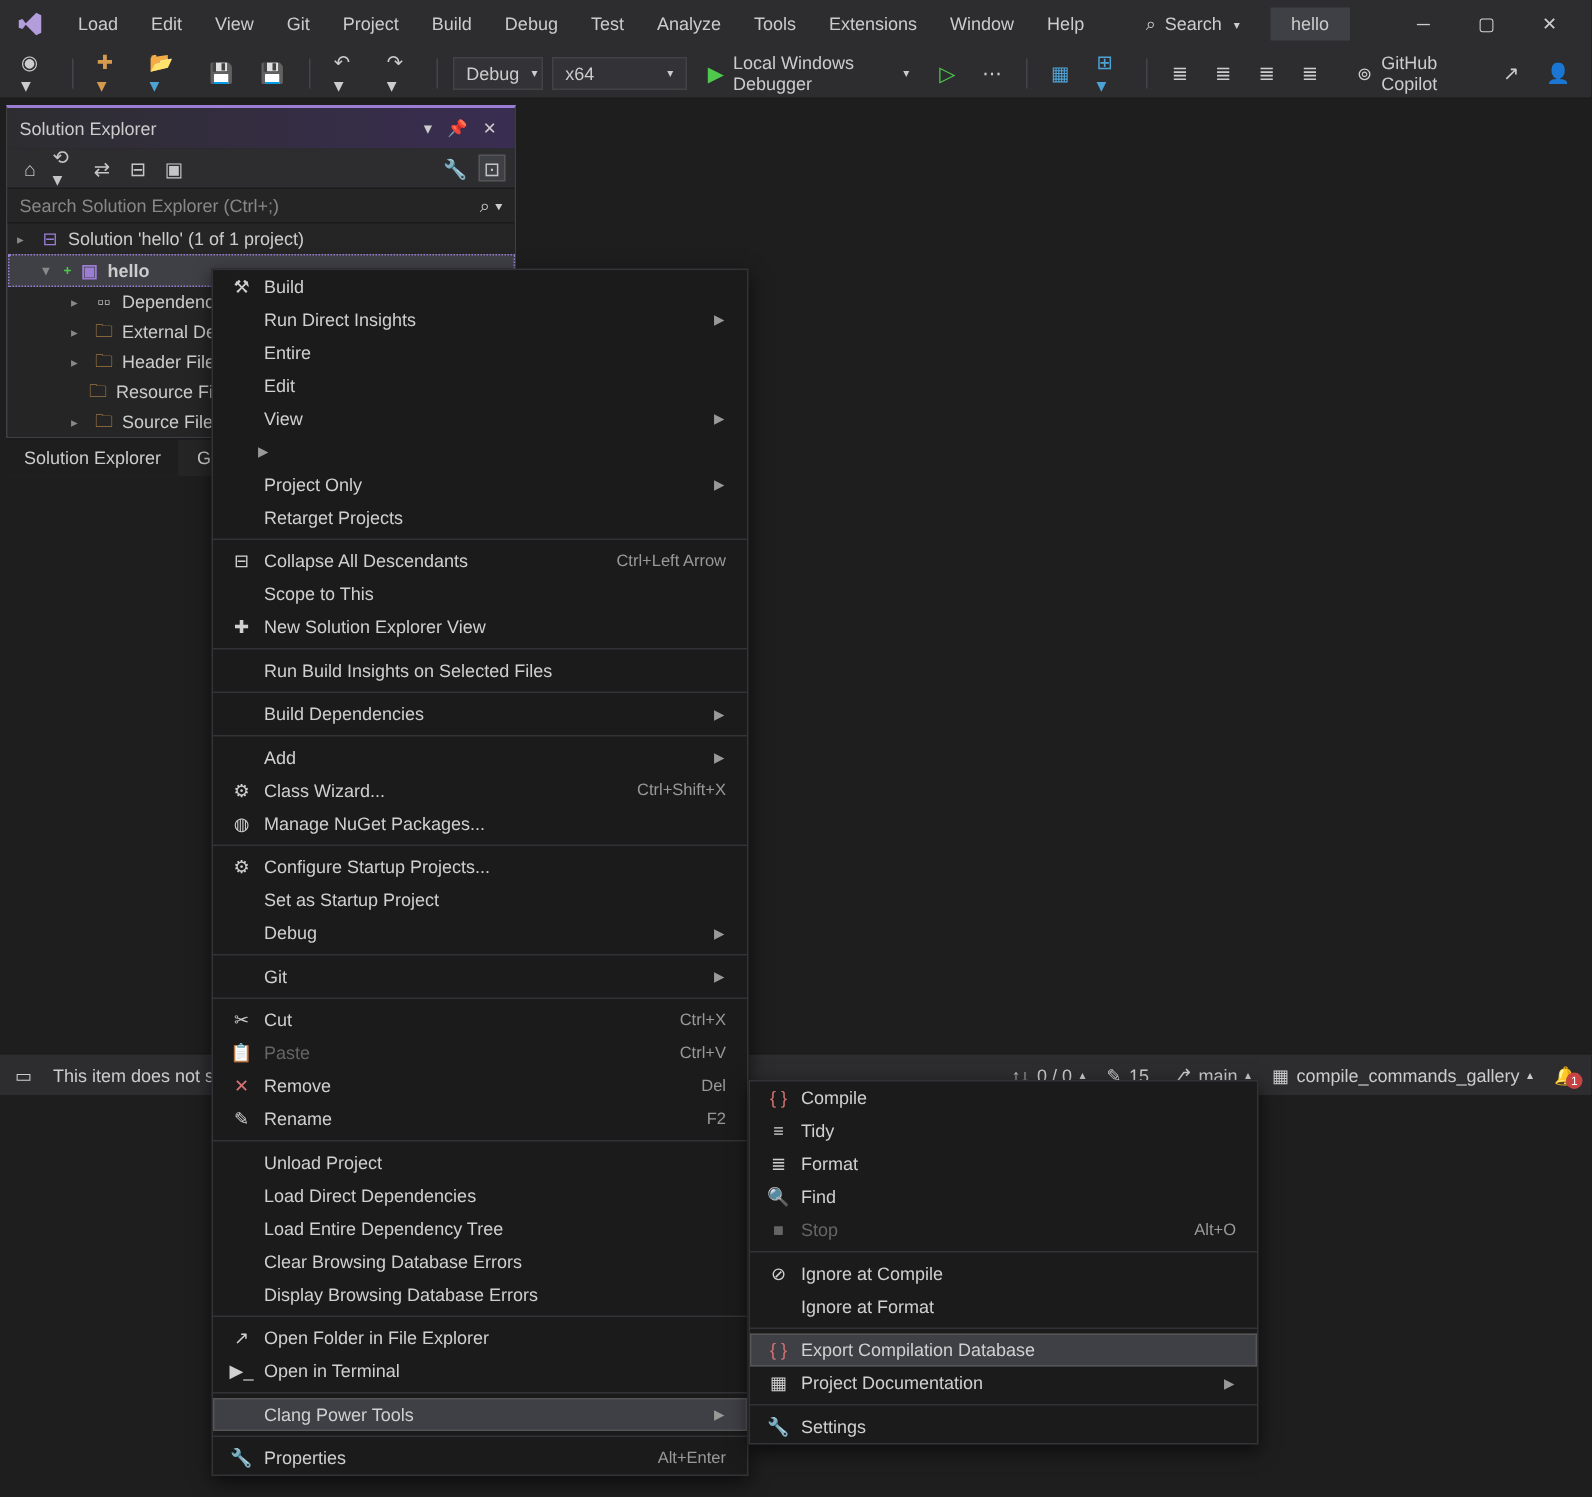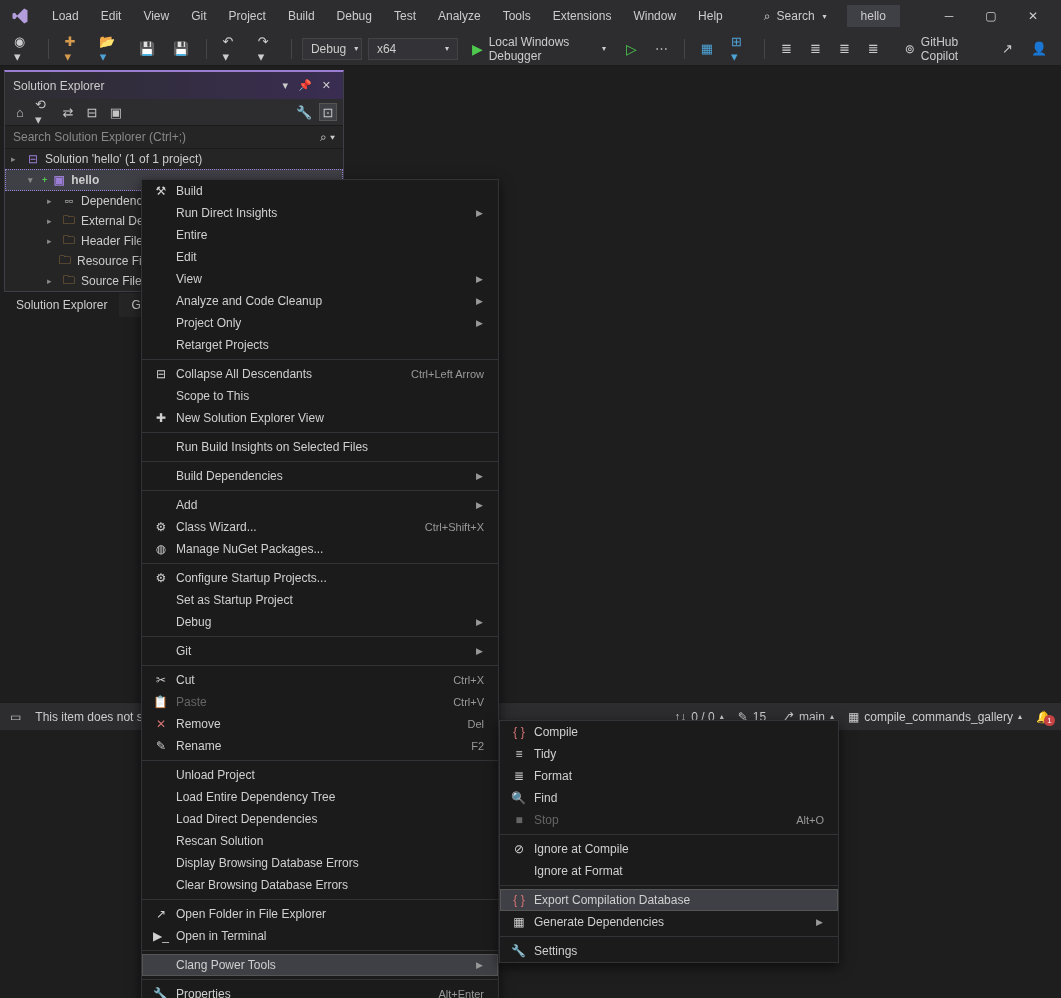--- a/index.html
+++ b/index.html
@@ -275,21 +275,20 @@
       <span class="ctx-icon"></span>
       <span class="ctx-label">Edit</span>
     </div>
     <div class="ctx-row">
       <span class="ctx-icon"></span>
       <span class="ctx-label">View</span>
       <span class="ctx-arrow">▶</span>
     </div>
     <div class="ctx-row">
       <span class="ctx-icon"></span>
-      <span class="ctx-label">Analyze and Code Cleanup</span>
       <span class="ctx-arrow">▶</span>
     </div>
     <div class="ctx-row">
       <span class="ctx-icon"></span>
       <span class="ctx-label">Project Only</span>
       <span class="ctx-arrow">▶</span>
     </div>
     <div class="ctx-row">
       <span class="ctx-icon"></span>
       <span class="ctx-label">Retarget Projects</span>
@@ -375,37 +374,33 @@
       <span class="ctx-label">Rename</span>
       <span class="ctx-shortcut">F2</span>
     </div>
     <div class="ctx-sep"></div>
     <div class="ctx-row">
       <span class="ctx-icon"></span>
       <span class="ctx-label">Unload Project</span>
     </div>
     <div class="ctx-row">
       <span class="ctx-icon"></span>
+      <span class="ctx-label">Load Direct Dependencies</span>
+    </div>
+    <div class="ctx-row">
+      <span class="ctx-icon"></span>
       <span class="ctx-label">Load Entire Dependency Tree</span>
     </div>
     <div class="ctx-row">
       <span class="ctx-icon"></span>
-      <span class="ctx-label">Load Direct Dependencies</span>
-    </div>
-    <div class="ctx-row">
-      <span class="ctx-icon"></span>
-      <span class="ctx-label">Rescan Solution</span>
+      <span class="ctx-label">Clear Browsing Database Errors</span>
     </div>
     <div class="ctx-row">
       <span class="ctx-icon"></span>
       <span class="ctx-label">Display Browsing Database Errors</span>
-    </div>
-    <div class="ctx-row">
-      <span class="ctx-icon"></span>
-      <span class="ctx-label">Clear Browsing Database Errors</span>
     </div>
     <div class="ctx-sep"></div>
     <div class="ctx-row">
       <span class="ctx-icon">↗</span>
       <span class="ctx-label">Open Folder in File Explorer</span>
     </div>
     <div class="ctx-row">
       <span class="ctx-icon">▶_</span>
       <span class="ctx-label">Open in Terminal</span>
     </div>
@@ -454,21 +449,21 @@
       <span class="ctx-icon"></span>
       <span class="ctx-label">Ignore at Format</span>
     </div>
     <div class="ctx-sep"></div>
     <div class="ctx-row highlighted">
       <span class="ctx-icon icon-red">{ }</span>
       <span class="ctx-label">Export Compilation Database</span>
     </div>
     <div class="ctx-row">
       <span class="ctx-icon">▦</span>
-      <span class="ctx-label">Generate Dependencies</span>
+      <span class="ctx-label">Project Documentation</span>
       <span class="ctx-arrow">▶</span>
     </div>
     <div class="ctx-sep"></div>
     <div class="ctx-row">
       <span class="ctx-icon">🔧</span>
       <span class="ctx-label">Settings</span>
     </div>
   </div>
 
 </body></html>

